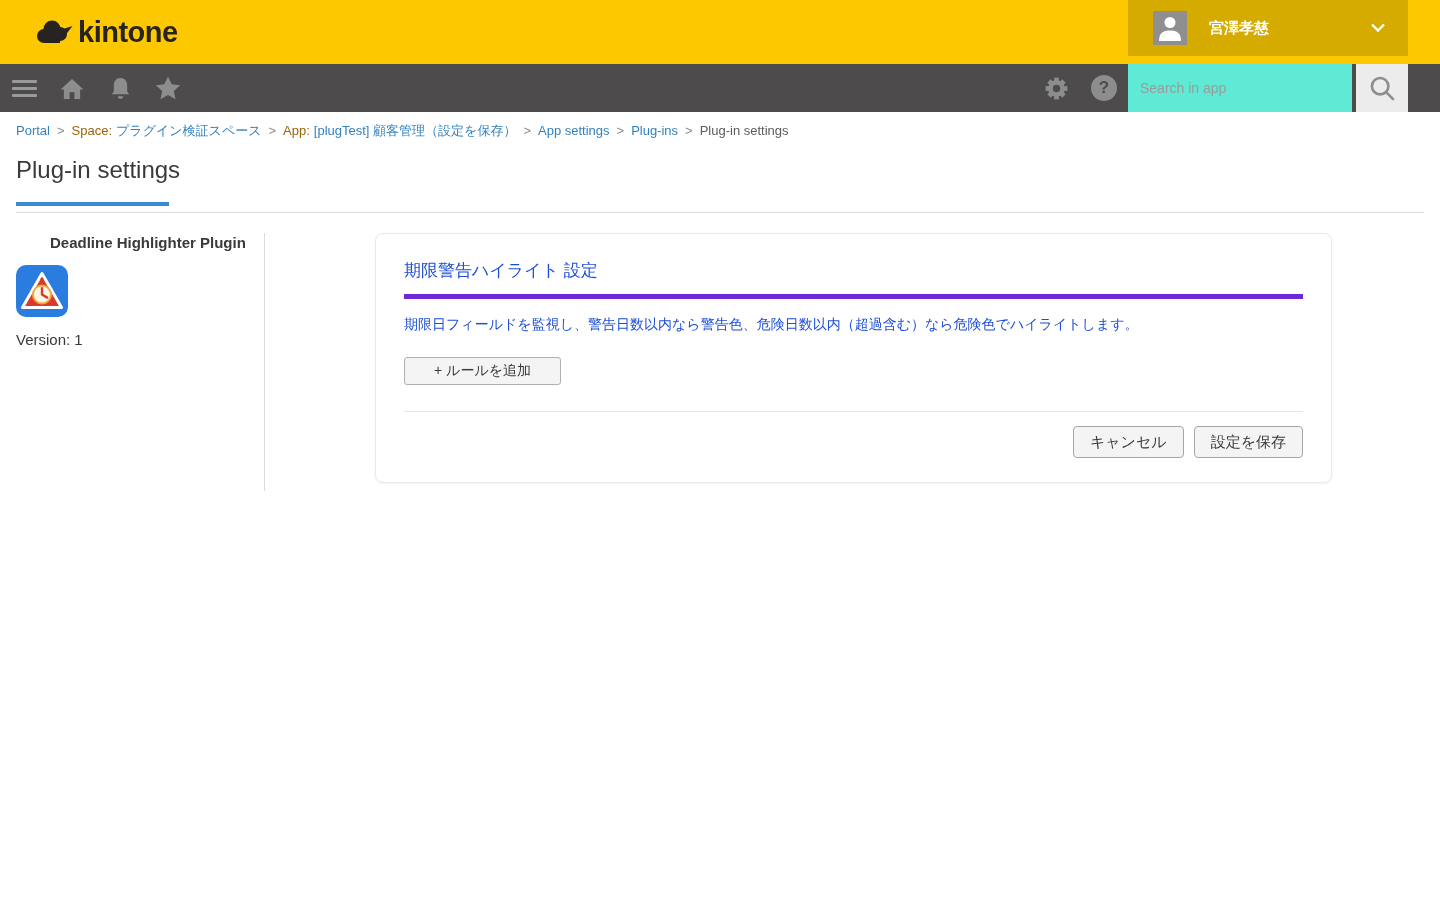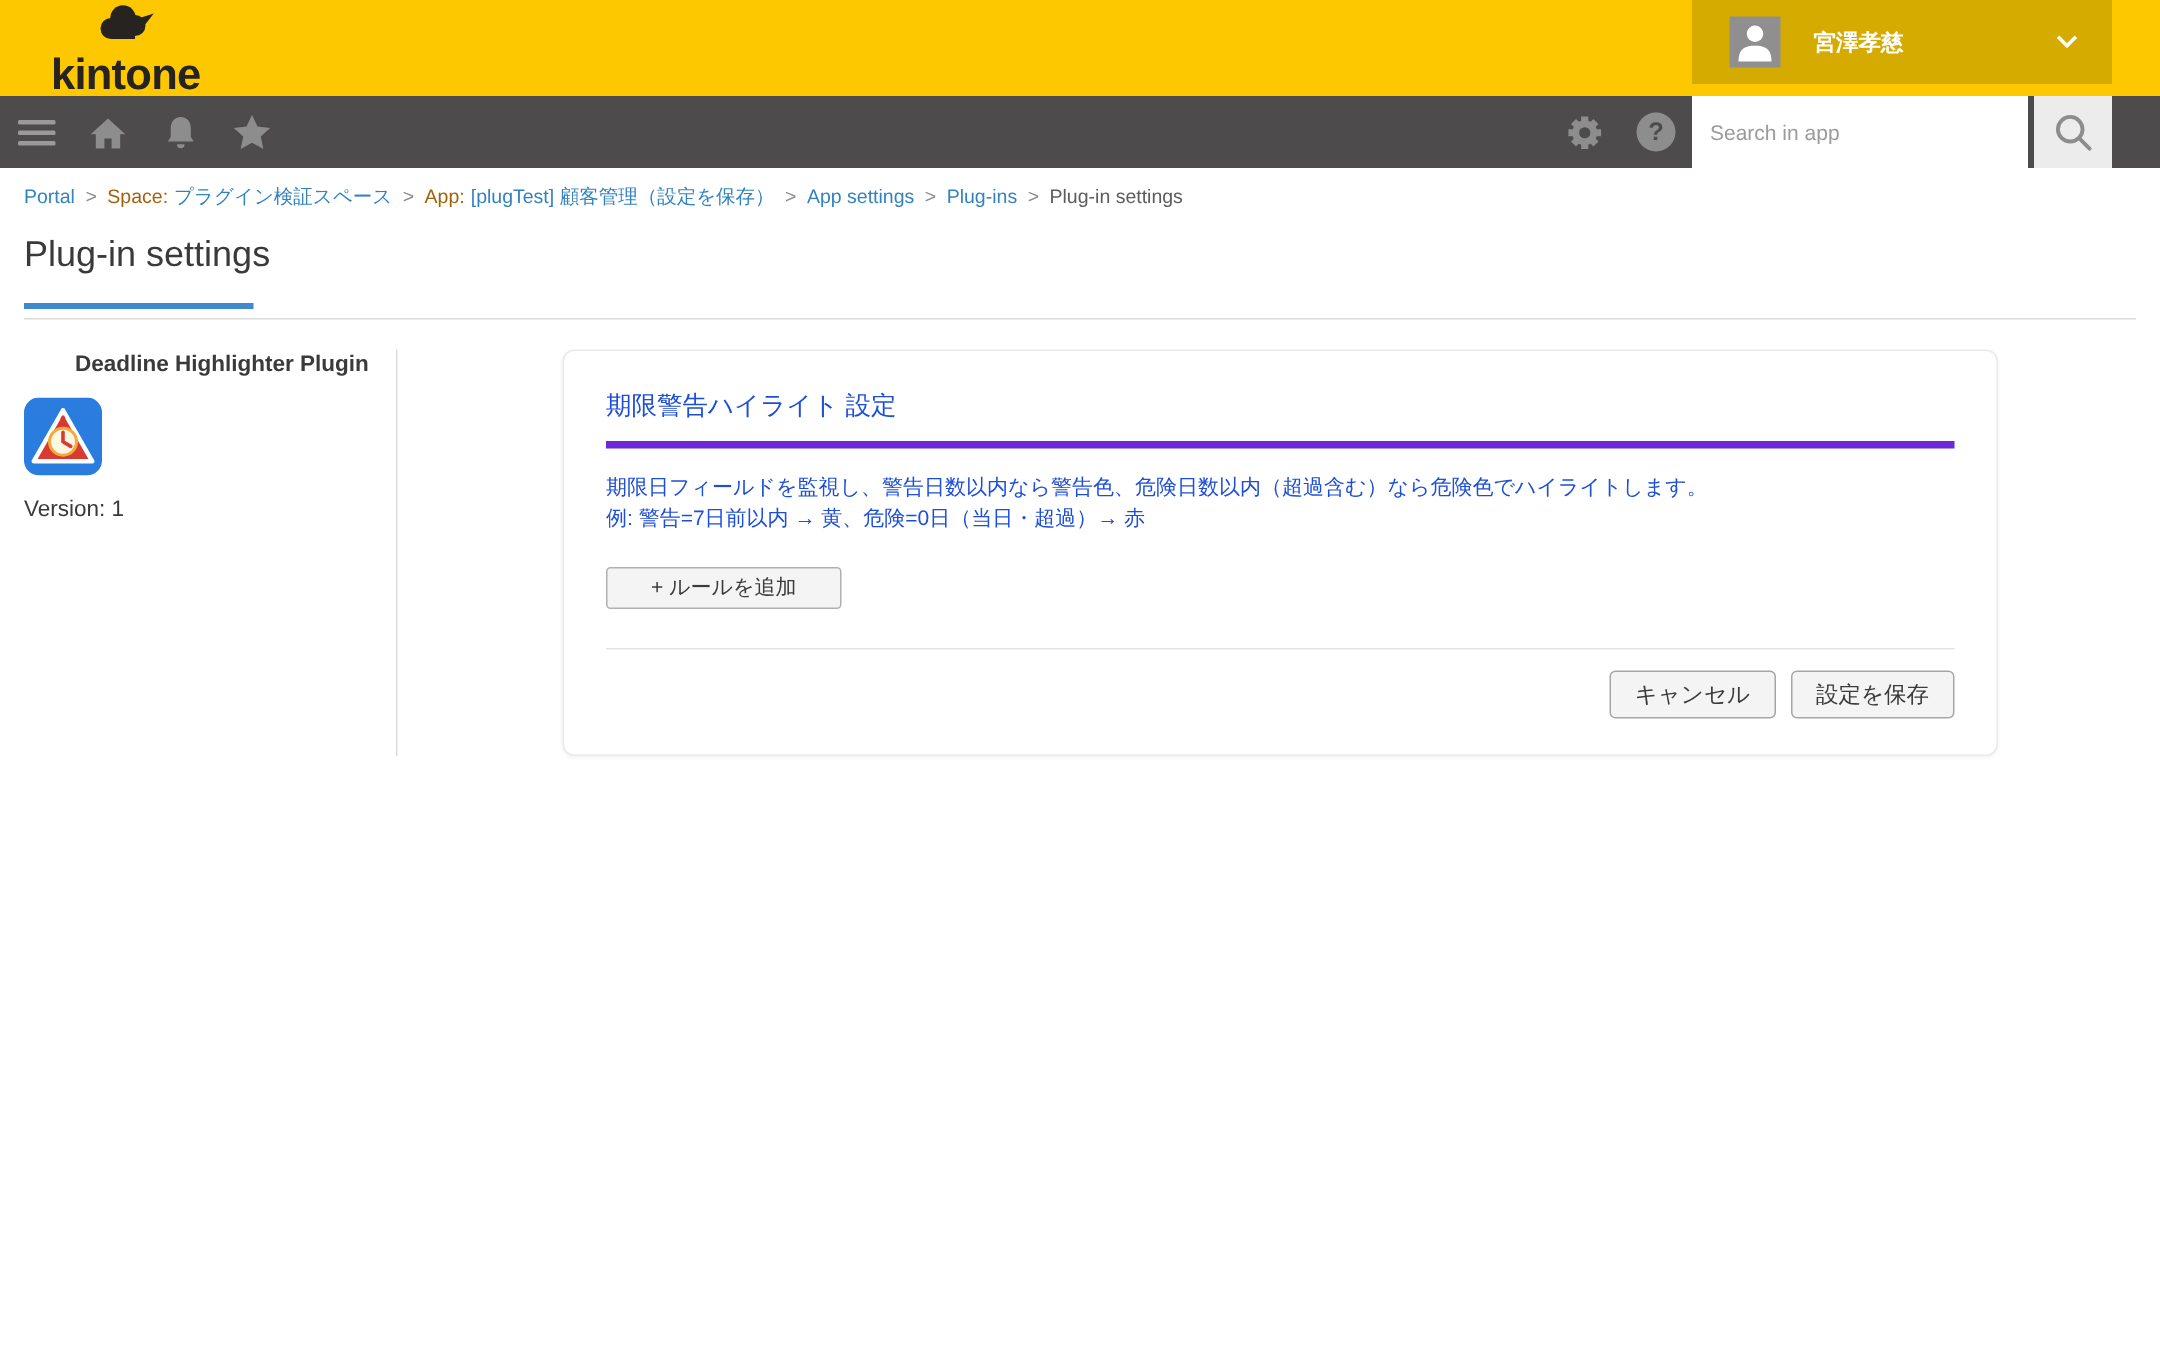--- a/index.html
+++ b/index.html
@@ -14,21 +14,21 @@
   
   .top-header {
     position: relative;
     height: 64px;
     background: #fdc800;
   }
   .logo {
     position: absolute;
     left: 34px; top: 0;
     height: 64px;
-    display: flex; align-items: center; gap: 4px; flex-direction: column;
+    display: flex; align-items: center; gap: 4px;
   }
   .logo-text {
     font-size: 29px;
     font-weight: 700;
     color: #272320;
     letter-spacing: -0.5px;
   }
   .user-menu {
     position: absolute;
     left: 1128px; top: 0;
@@ -74,21 +74,21 @@
     display: flex; align-items: center; justify-content: center;
   }
   .search-input {
     position: absolute; left: 1128px; top: 0;
     width: 224px; height: 48px;
     border: none; outline: none;
     padding: 12px 12px;
     font-size: 14px;
     font-family: "Liberation Sans", "DejaVu Sans", sans-serif;
     color: #3a3a3a;
-    background: #ffffff;
+    background: #5eead4;
   }
   .search-input::placeholder { color: #9b9b9b; }
   .search-button {
     position: absolute; left: 1356px; top: 0;
     width: 52px; height: 48px;
     background: #ececec;
     border: none;
     display: flex; align-items: center; justify-content: center;
     cursor: pointer;
   }
@@ -321,21 +321,20 @@
       </svg>
     </div>
     <div class="plugin-version">Version: 1</div>
   </aside>
 
   <main class="main-area">
     <section class="panel">
       <h2 class="panel-title">期限警告ハイライト 設定</h2>
       <p class="panel-desc">
         <span>期限日フィールドを監視し、警告日数以内なら警告色、危険日数以内（超過含む）なら危険色でハイライトします。</span><br>
-        <span>例: 警告=7日前以内 → 黄、危険=0日（当日・超過）→ 赤</span>
       </p>
       <button class="btn add-rule-btn">+ ルールを追加</button>
       <div class="panel-divider"></div>
       <div class="panel-footer">
         <button class="btn footer-btn">キャンセル</button>
         <button class="btn footer-btn">設定を保存</button>
       </div>
     </section>
   </main>
 </div>

